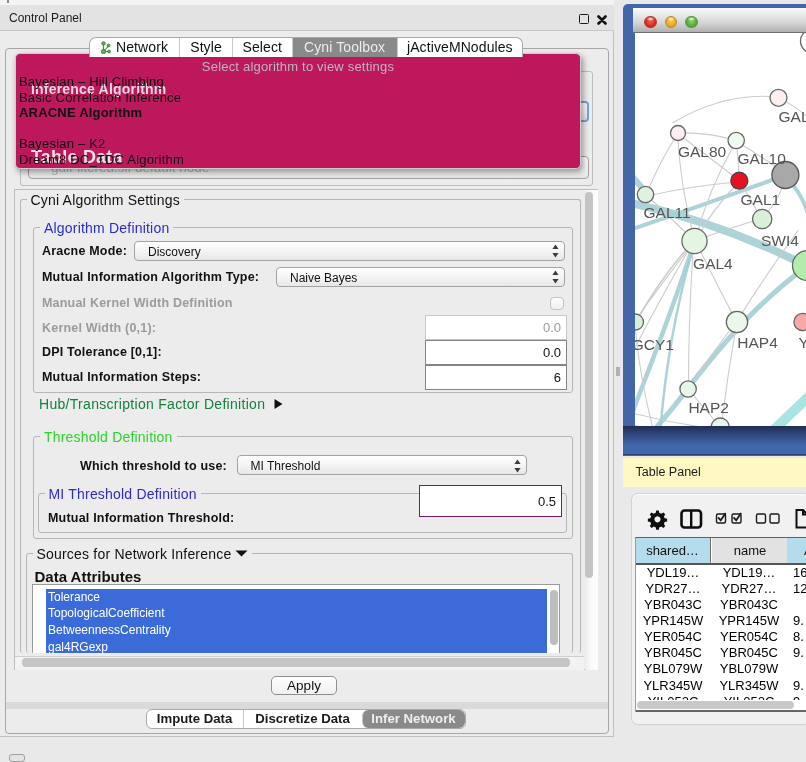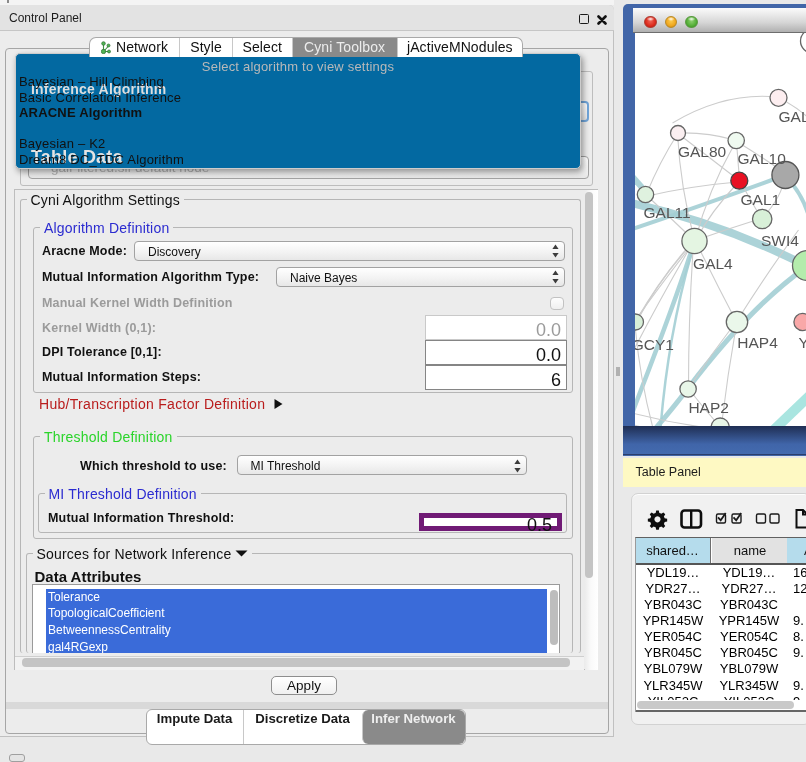--- a/index.html
+++ b/index.html
@@ -27,36 +27,36 @@
 
 .grp { border:1px solid #b6b6b6; border-radius:3px; }
 .grp .gt { position:absolute; top:-7px; background:#ececec; padding:0 4px; font-size:14px; letter-spacing:0.2px; color:#111; white-space:nowrap; line-height:14px; }
 .blue { color:#2b2bd0 !important; }
 .green { color:#2ad42a !important; }
 label.fl { position:absolute; font-size:12.5px; letter-spacing:0.2px; font-weight:bold; color:#111; white-space:nowrap; }
 label.dis { color:#9b9b9b; }
 .combo { position:absolute; height:20px; border:1px solid #a2a2a2; border-radius:4px; background:linear-gradient(#ffffff,#f3f3f3 55%,#e7e7e7); font-size:12px; color:#111; }
 .combo .cv { position:absolute; left:13px; top:3px; }
 .combo svg.ar { position:absolute; right:5px; top:2.5px; }
-.field { position:absolute; background:#fff; font-size:18px; color:#111;text-decoration:underline; }
+.field { position:absolute; background:#fff; font-size:13px; color:#111;text-decoration:underline; }
 .field .v { position:absolute; right:5px; top:50%; margin-top:-7.5px; }
 
 #dlist { left:32px; top:584px; width:528px; height:69px; background:#fff; border:1px solid #9a9a9a; border-bottom:none; overflow:hidden; }
 #dlist .it { position:absolute; left:13px; width:501px; height:16.8px; background:#3a6bd9; color:#fff; font-size:12px; padding-left:2px; line-height:16.5px; }
 #dlist .lsb { position:absolute; left:517px; top:4.5px; width:7.5px; height:55px; background:#bdbdbd; border-radius:4px; }
 
 #apply { left:271px; top:675.5px; width:66px; height:19px; border:1px solid #8e8e8e; border-radius:5px; background:linear-gradient(#ffffff,#f0f0f0); font-size:13.5px; text-align:center; line-height:17px; color:#111; }
 
 #btstrip { left:6px; top:702px; width:602px; height:7px; background:#d9d9d9; }
-#bottabs { left:145.5px; top:709px; height:36px; background:#fff; border:1px solid #a9a9a9; border-radius:6px 6px 6px 6px; display:flex; font-size:13.2px; font-weight:bold; color:#1a1a1a; }
+#bottabs { left:145.5px; top:709px; height:20px; background:#fff; border:1px solid #a9a9a9; border-radius:6px 6px 6px 6px; display:flex; font-size:13.2px; font-weight:bold; color:#1a1a1a; }
 #bottabs .tab { line-height:18px; text-align:center; }
 #bottabs .tab + .tab { border-left:1px solid #c8c8c8; }
 #bottabs .sel { background:#8a8a8a; color:#efefef; border-radius:0 0 5px 0; }
 
-#popup { left:15px; top:53px; width:566px; height:115.5px; background:#0369a1; border:1px solid #cccccc; border-radius:5px; box-shadow:2px 3px 6px rgba(0,0,0,.4); font-size:13px; letter-spacing:0.2px; color:#111; }
+#popup { left:15px; top:53px; width:566px; height:115.5px; background:#be185d; border:1px solid #cccccc; border-radius:5px; box-shadow:2px 3px 6px rgba(0,0,0,.4); font-size:13px; letter-spacing:0.2px; color:#111; }
 #popup .ph { position:absolute; top:5px; width:100%; text-align:center; color:#b9b9b9; font-size:13px; letter-spacing:0.2px; }
 #popup .li { position:absolute; left:3px; white-space:nowrap; }
 
 #netwin { left:622.5px; top:4px; width:184px; height:451.5px; background:#4266a8; border-radius:5px 0 0 0; }
 #netband { left:622.5px; top:425.5px; width:184px; height:28.5px; background:linear-gradient(#1f2e53,#4065a9 65%,#446aae); }
 #nettitle { left:633px; top:8px; width:173px; height:25px; background:linear-gradient(#fbfbfb,#d6d6d6 60%,#b0b0b0); border-bottom:1px solid #6e6e6e; }
 .tl { position:absolute; top:7.5px; width:12.5px; height:12.5px; border-radius:50%; }
 #netcanvas { left:634.5px; top:33px; width:171.5px; height:392.5px; background:#fff; }
 #netdark { left:622.5px; top:453.9px; width:184px; height:1.6px; background:#2b3e6c; }
 
@@ -127,41 +127,41 @@
     <span class="v">0.0</span>
   </div>
 <label class="abs fl" style="left:42px; top:345px;">DPI Tolerance [0,1]:</label>
 <div class="abs field" style="left:424.5px; top:340px; width:142.5px; height:24.5px; border:1px solid #858585;">
     <span class="v">0.0</span>
   </div>
 <label class="abs fl" style="left:42px; top:370px;">Mutual Information Steps:</label>
 <div class="abs field" style="left:424.5px; top:364.5px; width:142.5px; height:25px; border:1px solid #858585;">
     <span class="v">6</span>
   </div>
-<label class="abs" style="left:39px; top:396px; font-size:14px; letter-spacing:0.3px; color:#b91c1c;text-align:center;">Hub/Transcription Factor Definition</label>
+<label class="abs" style="left:39px; top:396px; font-size:14px; letter-spacing:0.3px; color:#15803d;text-align:center;">Hub/Transcription Factor Definition</label>
 <svg class="abs" style="left:274px; top:399px;" width="9" height="10" viewBox="0 0 9 10">
     <path d="M0.5 0 L8.5 5 L0.5 10 Z" fill="#111"></path>
   </svg>
 
 <div class="abs grp" style="left:33px; top:436px; width:539.5px; height:102.5px;">
   <span class="gt green" style="left:6px;">Threshold Definition</span>
 </div>
 <label class="abs fl" style="left:80px; top:458.5px;">Which threshold to use:</label>
 <div class="abs combo" style="left:236.5px; top:455px; width:290px;">
     <span class="cv">MI Threshold</span>
  <svg class="ar" width="7" height="14" viewBox="0 0 7 14">
       <path d="M3.5 0.5 L6.6 5 L0.4 5 Z" fill="#3c3c3c"></path>
       <path d="M3.5 13.5 L6.6 9 L0.4 9 Z" fill="#3c3c3c"></path>
     </svg>
   </div>
 <div class="abs grp" style="left:37.5px; top:493px; width:529px; height:39.5px;">
   <span class="gt blue" style="left:6px;">MI Threshold Definition</span>
 </div>
 <label class="abs fl" style="left:48px; top:511px;">Mutual Information Threshold:</label>
-<div class="abs field" style="left:418.5px; top:513px; width:143.5px; height:18px; border:5px solid #701a75;">
+<div class="abs field" style="left:418.5px; top:485px; width:143.5px; height:32px; border:1px solid #701a75;">
     <span class="v">0.5</span>
   </div>
 
 <div class="abs grp" style="left:25.5px; top:553px; width:547.5px; height:100px; border-bottom:none;">
   <span class="gt" style="left:6px; letter-spacing:0.2px;">Sources for Network Inference <svg width="13" height="7" viewBox="0 0 13 7" style="vertical-align:2px;">
         <path d="M0.5 0.5 L12.5 0.5 L6.5 6.5 Z" fill="#111"></path>
       </svg></span>
 </div>
 <label class="abs fl" style="left:34.5px; top:568px; font-size:15px; letter-spacing:0;">Data Attributes</label>
 <div class="abs" id="dlist">

